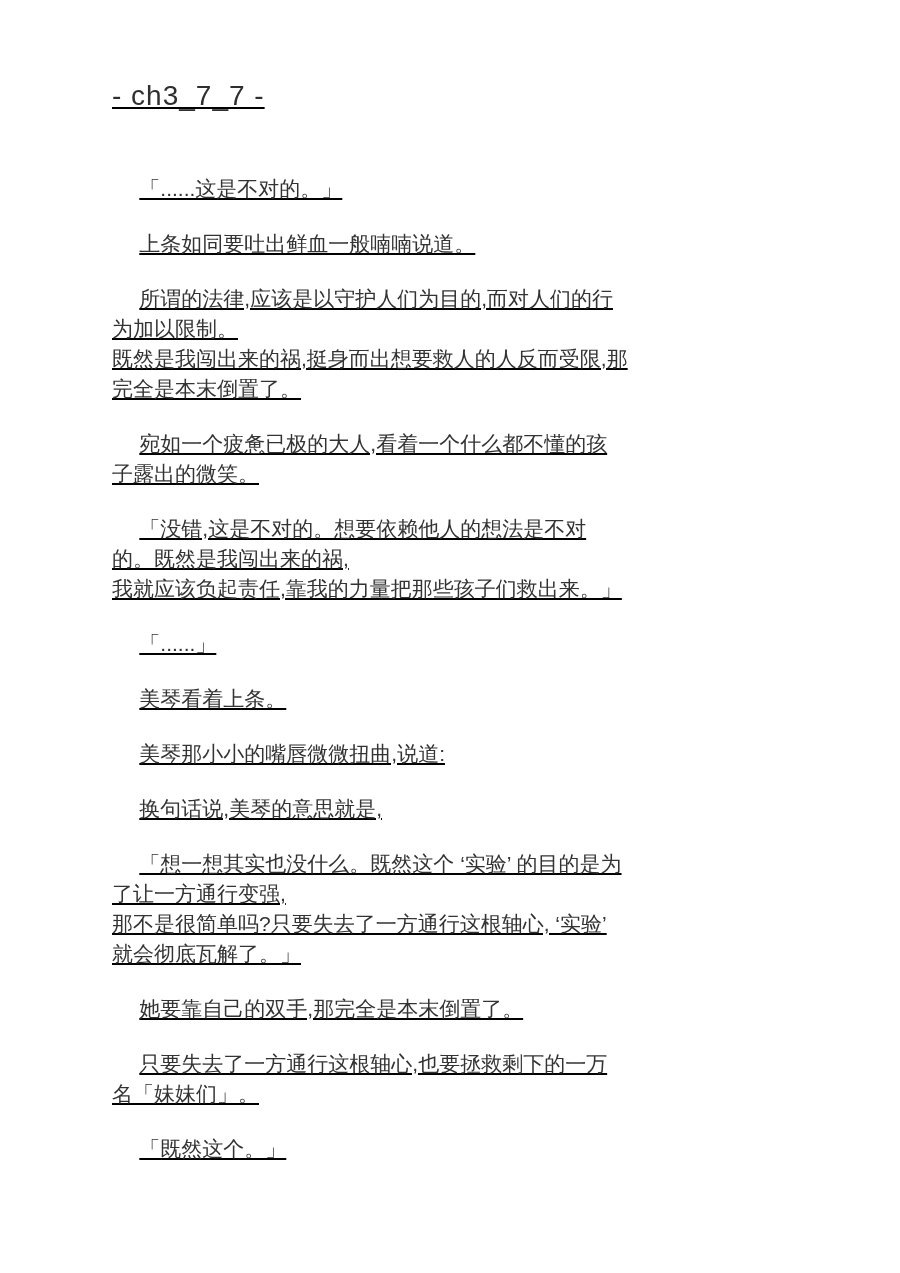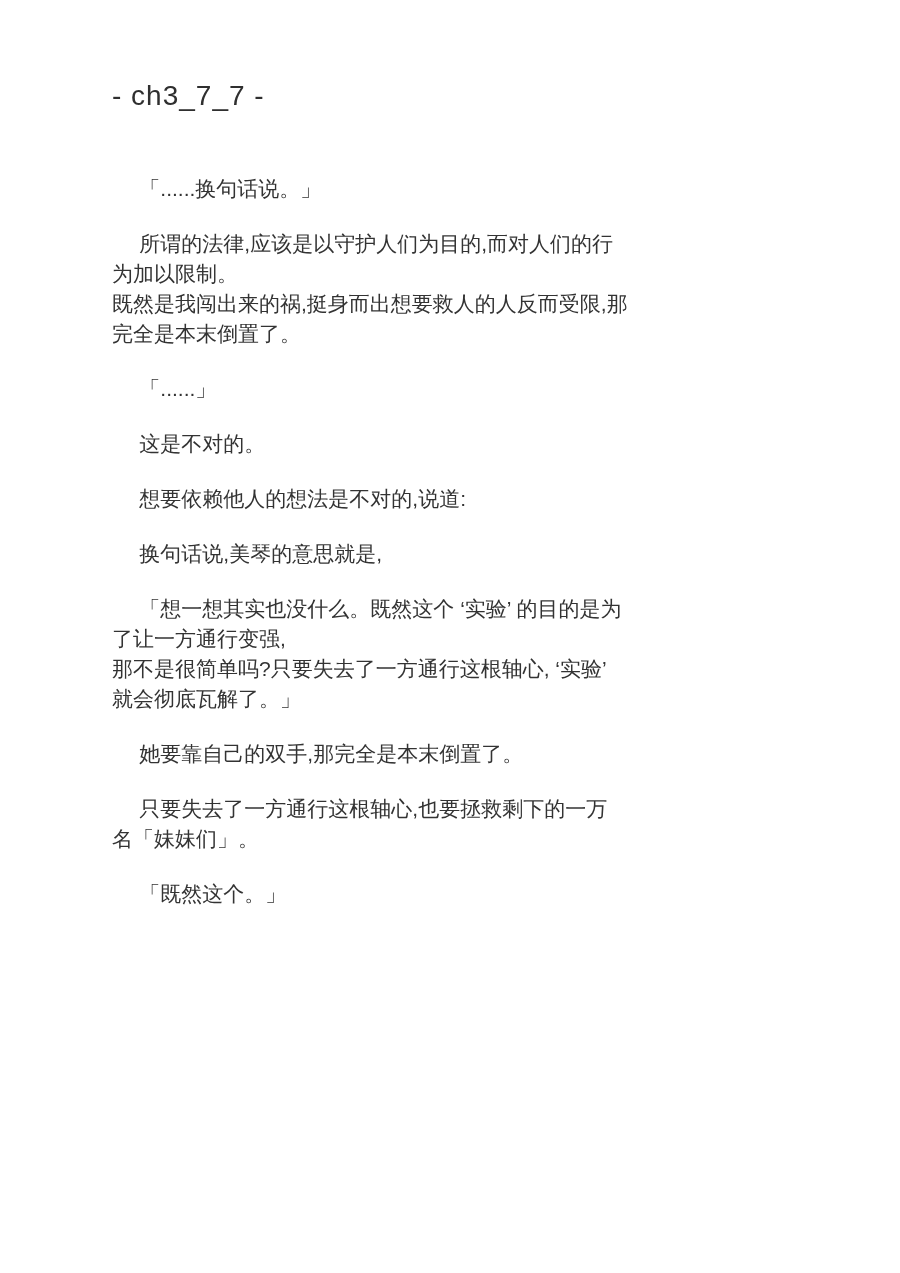--- a/index.html
+++ b/index.html
@@ -7,20 +7,21 @@
     width: 900px;
     background: #ffffff;
     font-family: "Liberation Sans", "DejaVu Sans", sans-serif;
   }
   .page {
     position: relative;
     width: 716px;
     height: 1273px;
     background: #ffffff;
     overflow: hidden;
+    text-decoration: underline;
   }
   .doc-title {
     margin: 80px 0 0 112px;
     font-size: 28px;
     line-height: 32px;
     font-weight: 400;
     color: #2f2f2f;
     letter-spacing: 1px;
   }
   .doc-body {
@@ -36,26 +37,30 @@
     font-weight: 400;
   }
 </style>
 </head>
 <body>
 
 <div class="page">
   <h1 class="doc-title">- ch3_7_7 -</h1>
 
   <div class="doc-body">
-    <p>「......换句话说。」</p>
+    <p>「......这是不对的。」</p>
+    <p>上条如同要吐出鲜血一般喃喃说道。</p>
     <p>所谓的法律,应该是以守护人们为目的,而对人们的行为加以限制。
 既然是我闯出来的祸,挺身而出想要救人的人反而受限,那完全是本末倒置了。</p>
+    <p>宛如一个疲惫已极的大人,看着一个什么都不懂的孩子露出的微笑。</p>
+    <p>「没错,这是不对的。想要依赖他人的想法是不对的。既然是我闯出来的祸,
+我就应该负起责任,靠我的力量把那些孩子们救出来。」</p>
     <p>「......」</p>
-    <p>这是不对的。</p>
-    <p>想要依赖他人的想法是不对的,说道:</p>
+    <p>美琴看着上条。</p>
+    <p>美琴那小小的嘴唇微微扭曲,说道:</p>
     <p>换句话说,美琴的意思就是,</p>
     <p>「想一想其实也没什么。既然这个 ‘实验’ 的目的是为了让一方通行变强,
 那不是很简单吗?只要失去了一方通行这根轴心, ‘实验’ 就会彻底瓦解了。」</p>
     <p>她要靠自己的双手,那完全是本末倒置了。</p>
     <p>只要失去了一方通行这根轴心,也要拯救剩下的一万名「妹妹们」。</p>
     <p>「既然这个。」</p>
   </div>
 </div>
 
 </body></html>

